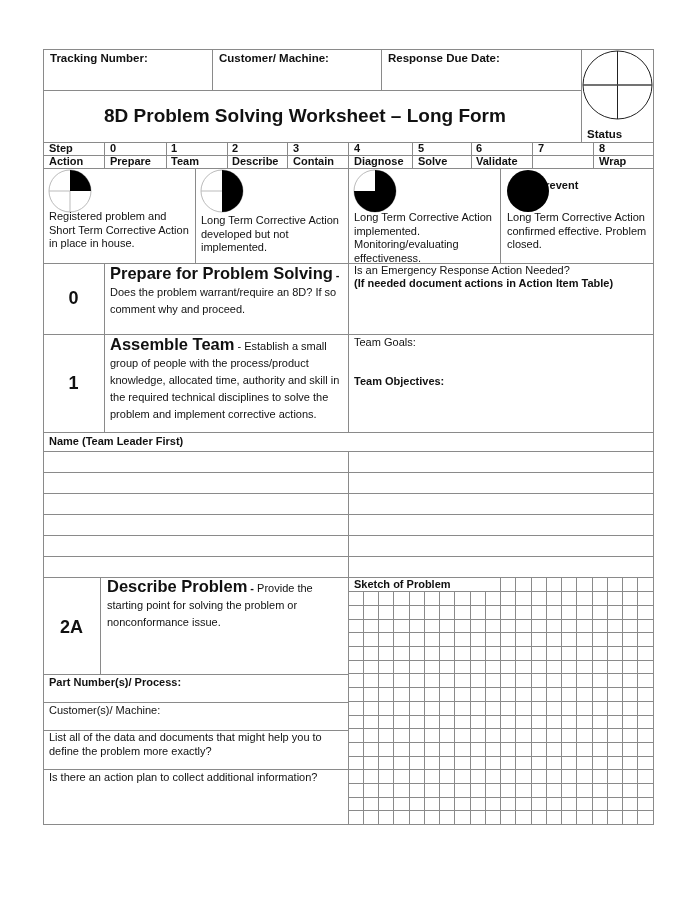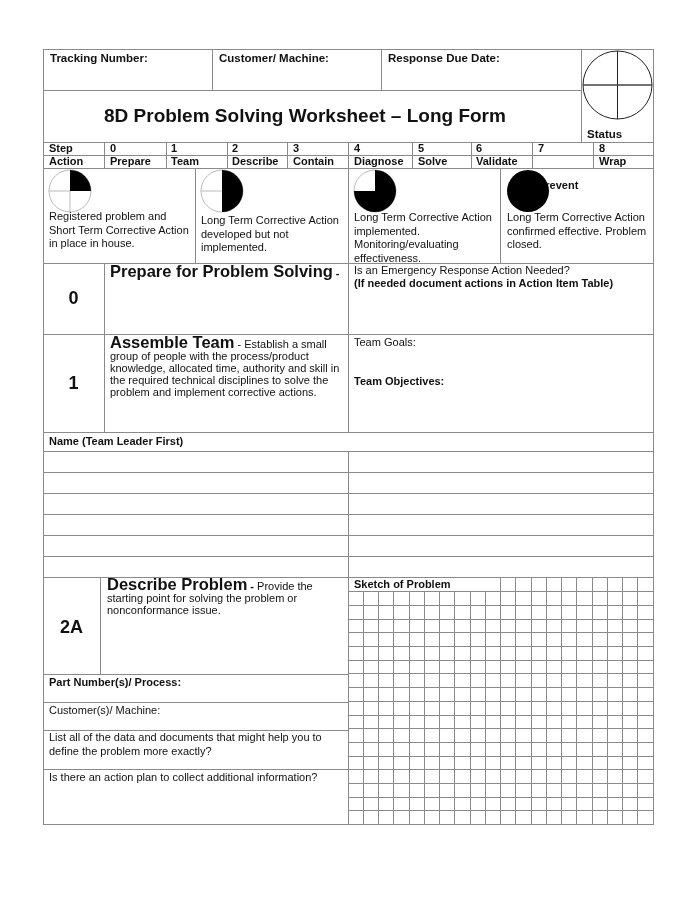--- a/index.html
+++ b/index.html
@@ -8,21 +8,21 @@
   .abs{position:absolute;box-sizing:border-box;}
   .hl{position:absolute;height:1px;background:#8a8a8a;}
   .vl{position:absolute;width:1px;background:#8a8a8a;}
   .frame{position:absolute;left:43px;top:49px;width:611px;height:776px;
          border:1px solid #8a8a8a;box-sizing:border-box;}
   .lbl{position:absolute;font-size:11.5px;font-weight:bold;white-space:nowrap;}
   .title{position:absolute;left:104px;top:105px;font-size:19px;font-weight:bold;white-space:nowrap;}
   .cell-txt{position:absolute;font-size:11px;font-weight:bold;white-space:nowrap;}
   .legend-txt{position:absolute;font-size:11px;line-height:13.5px;}
   .stepnum{position:absolute;font-size:18px;font-weight:bold;text-align:center;}
-  .sec{position:absolute;font-size:11px;line-height:12px;}
+  .sec{position:absolute;font-size:11px;line-height:17px;}
   .sec .big{font-size:16.5px;font-weight:bold;}
   .plain{position:absolute;font-size:11px;line-height:13.6px;}
   .bold{font-weight:bold;}
   svg{display:block;}
 </style>
 </head>
 <body>
 
 <div class="frame"></div>
 
@@ -124,20 +124,21 @@
 </div>
 <div class="legend-txt" style="left:507px;top:211px;width:146px;">Long Term Corrective Action confirmed effective. Problem closed.</div>
 
 <div class="vl" style="left:104px;top:263px;height:169px;"></div>
 <div class="vl" style="left:348px;top:263px;height:169px;"></div>
 <div class="hl" style="left:43px;top:334px;width:611px;"></div>
 
 <div class="stepnum" style="left:43px;top:288px;width:61px;">0</div>
 <div class="sec" style="left:110px;top:265px;width:235px;">
   <span class="big">Prepare for Problem Solving</span><span class="bold"> -</span>
+  <div>Does the problem warrant/require an 8D? If so comment why and proceed.</div>
 </div>
 <div class="plain" style="left:354px;top:264px;width:296px;">Is an Emergency Response Action Needed?</div>
 <div class="plain bold" style="left:354px;top:277px;width:296px;">(If needed document actions in Action Item Table)</div>
 <div class="abs" style="left:349px;top:292px;width:304px;height:41px;"></div>
 
 <div class="hl" style="left:43px;top:432px;width:611px;"></div>
 <div class="stepnum" style="left:43px;top:373px;width:61px;">1</div>
 <div class="sec" style="left:110px;top:336px;width:235px;">
   <span class="big">Assemble  Team</span><span> - </span><span>Establish a small group of people with the process/product knowledge, allocated time, authority and skill in the required technical disciplines to solve the problem and implement corrective actions.</span>
 </div>

